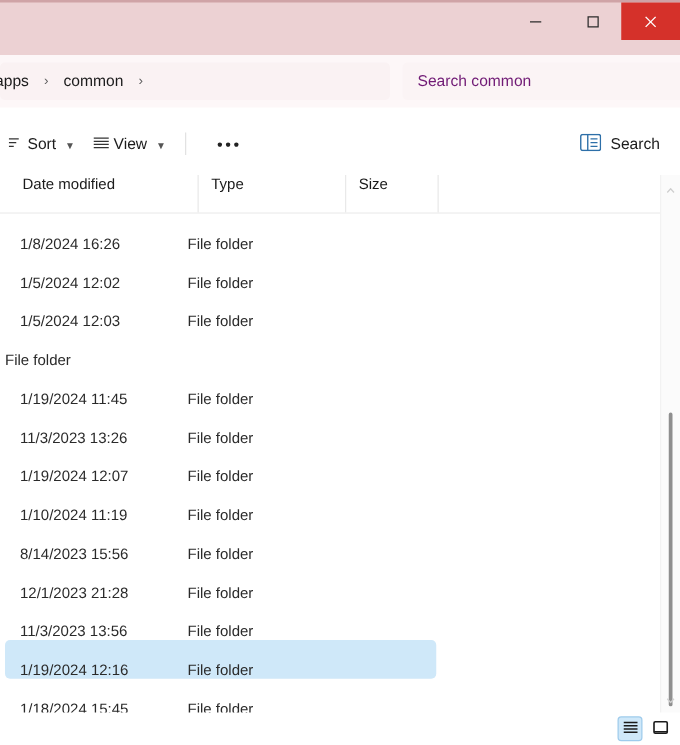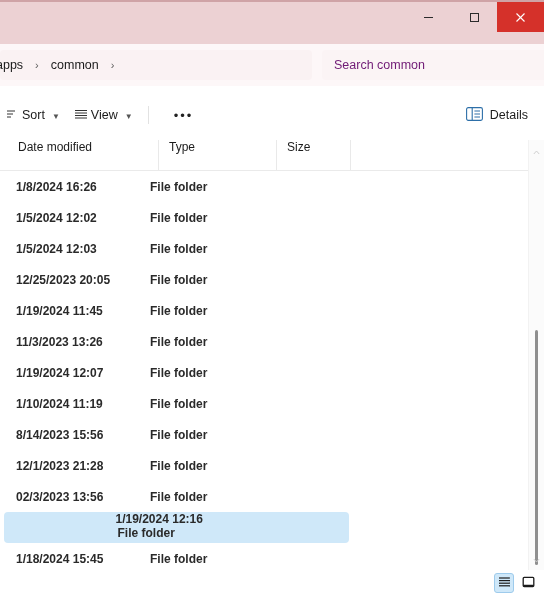--- a/index.html
+++ b/index.html
@@ -197,29 +197,27 @@
     left: 0; top: 171px;
     width: 544px;
     height: 400px;
     background: #ffffff;
     overflow: hidden;
   }
   .row {
     position: relative;
     height: 31px;
     display: flex;
-    align-items: center;
+    align-items: flex-end;
     margin: 0 4px 0 4px;
     border-radius: 4px;
-    font-weight: bold;
   }
   .row.selected {
     background: #cfe8f9;
     width: 345px;
-    flex-direction: column;
   }
   .cell {
     font-size: 12px;
     color: #2a2a2a;
     white-space: nowrap;
     overflow: hidden;
   }
   .cell-date { width: 146px; padding-left: 12px; box-sizing: border-box; }
   .cell-type { width: 118px; }
   .cell-size { width: 74px; }
@@ -370,21 +368,21 @@
     <div class="details-btn">
       <span>
         <svg width="17" height="14" viewBox="0 0 17 14">
           <rect x="0.6" y="0.6" width="15.8" height="12.8" rx="1.6" fill="none" stroke="#2d6fa8" stroke-width="1.1"></rect>
           <line x1="6.2" y1="0.6" x2="6.2" y2="13.4" stroke="#2d6fa8" stroke-width="1.1"></line>
           <line x1="8.4" y1="4" x2="14" y2="4" stroke="#2d6fa8" stroke-width="1"></line>
           <line x1="8.4" y1="7" x2="14" y2="7" stroke="#2d6fa8" stroke-width="1"></line>
           <line x1="8.4" y1="10" x2="14" y2="10" stroke="#2d6fa8" stroke-width="1"></line>
         </svg>
       </span>
-      <span class="lbl">Details</span>
+      <span class="lbl">Search</span>
     </div>
   </div>
 
   <div class="colheaders">
     <div class="colh col-date nodiv">
       <span>Date modified</span>
     </div>
     <div class="colh col-size">
       <span>Size</span>
     </div>
@@ -411,21 +409,20 @@
         <div class="cell cell-date">1/5/2024 12:02</div>
         <div class="cell cell-type">File folder</div>
         <div class="cell cell-size"></div>
       </div>
       <div class="row">
         <div class="cell cell-date">1/5/2024 12:03</div>
         <div class="cell cell-type">File folder</div>
         <div class="cell cell-size"></div>
       </div>
       <div class="row">
-        <div class="cell cell-date">12/25/2023 20:05</div>
         <div class="cell cell-type">File folder</div>
         <div class="cell cell-size"></div>
       </div>
       <div class="row">
         <div class="cell cell-date">1/19/2024 11:45</div>
         <div class="cell cell-type">File folder</div>
         <div class="cell cell-size"></div>
       </div>
       <div class="row">
         <div class="cell cell-date">11/3/2023 13:26</div>
@@ -446,21 +443,21 @@
         <div class="cell cell-date">8/14/2023 15:56</div>
         <div class="cell cell-type">File folder</div>
         <div class="cell cell-size"></div>
       </div>
       <div class="row">
         <div class="cell cell-date">12/1/2023 21:28</div>
         <div class="cell cell-type">File folder</div>
         <div class="cell cell-size"></div>
       </div>
       <div class="row">
-        <div class="cell cell-date">02/3/2023 13:56</div>
+        <div class="cell cell-date">11/3/2023 13:56</div>
         <div class="cell cell-type">File folder</div>
         <div class="cell cell-size"></div>
       </div>
       <div class="row selected">
         <div class="cell cell-date">1/19/2024 12:16</div>
         <div class="cell cell-type">File folder</div>
         <div class="cell cell-size"></div>
       </div>
       <div class="row">
         <div class="cell cell-date">1/18/2024 15:45</div>

